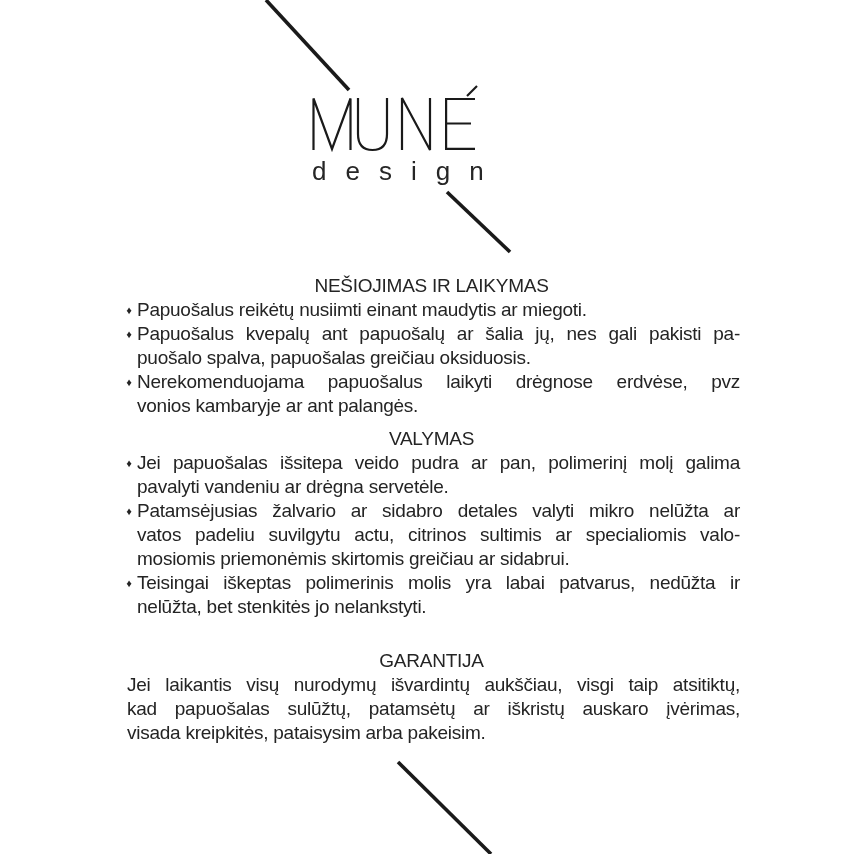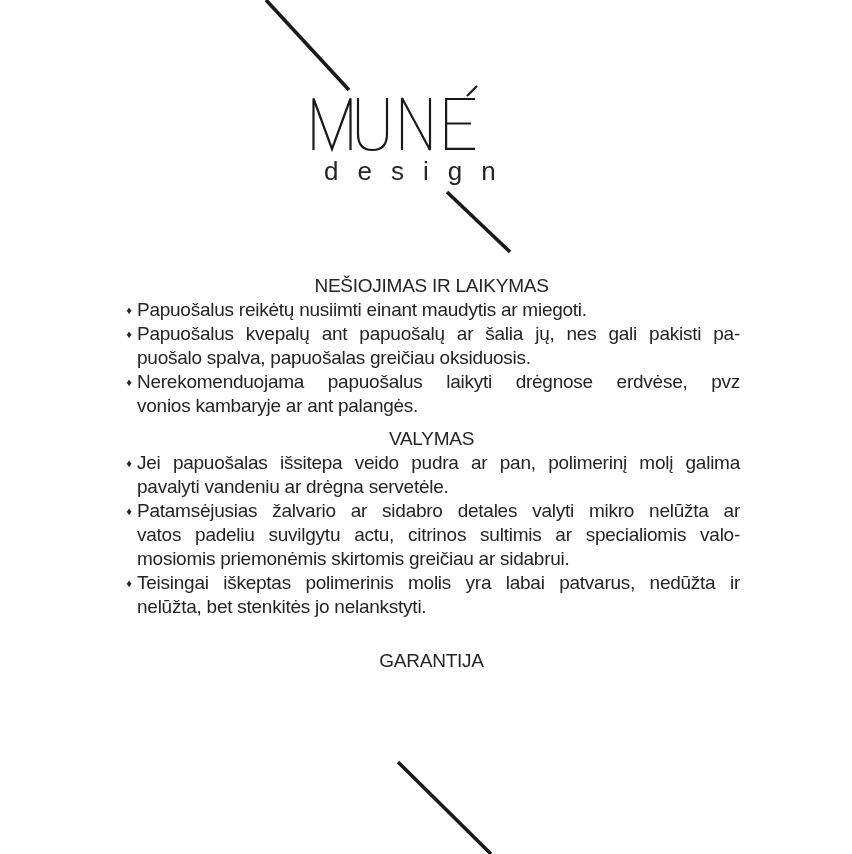--- a/index.html
+++ b/index.html
@@ -3,21 +3,21 @@
 <meta charset="utf-8">
 <title>Document</title>
 <style>
   html,body{margin:0;padding:0;background:#fff;}
   .page{
     position:relative;width:852px;height:854px;background:#ffffff;
     overflow:hidden;font-family:"Liberation Sans",sans-serif;color:#222;
   }
   svg.deco{position:absolute;left:0;top:0;width:852px;height:854px;}
   .logo-subtitle{
-    position:absolute;left:324px;top:158px;line-height:1;
+    position:absolute;left:312px;top:158px;line-height:1;
     font-size:26px;font-weight:300;letter-spacing:19px;color:#262626;
     white-space:nowrap;
   }
   .body-text{
     position:absolute;left:123px;top:274px;width:617px;
     font-size:19px;line-height:24px;letter-spacing:-0.25px;color:#242424;
   }
   .sec{display:block;}
   .sec:nth-child(2){margin-top:9px;}
   .sec:nth-child(3){margin-top:30px;}
@@ -85,16 +85,21 @@
           <div class="line">mosiomis priemonėmis skirtomis greičiau ar sidabrui.</div>
         </div>
         <div class="para">
           <span class="bullet">♦</span>
           <div class="line j">Teisingai iškeptas polimerinis molis yra labai patvarus, nedūžta ir</div>
           <div class="line">nelūžta, bet stenkitės jo nelankstyti.</div>
         </div>
       </section>
       <section class="sec">
         <div class="heading">GARANTIJA</div>
+        <div class="para nobullet">
+          <div class="line j">Jei laikantis visų nurodymų išvardintų aukščiau, visgi taip atsitiktų,</div>
+          <div class="line j">kad papuošalas sulūžtų, patamsėtų ar iškristų auskaro įvėrimas,</div>
+          <div class="line">visada kreipkitės, pataisysim arba pakeisim.</div>
+        </div>
       </section>
     </div>
 
 </div>
 
 </body></html>

